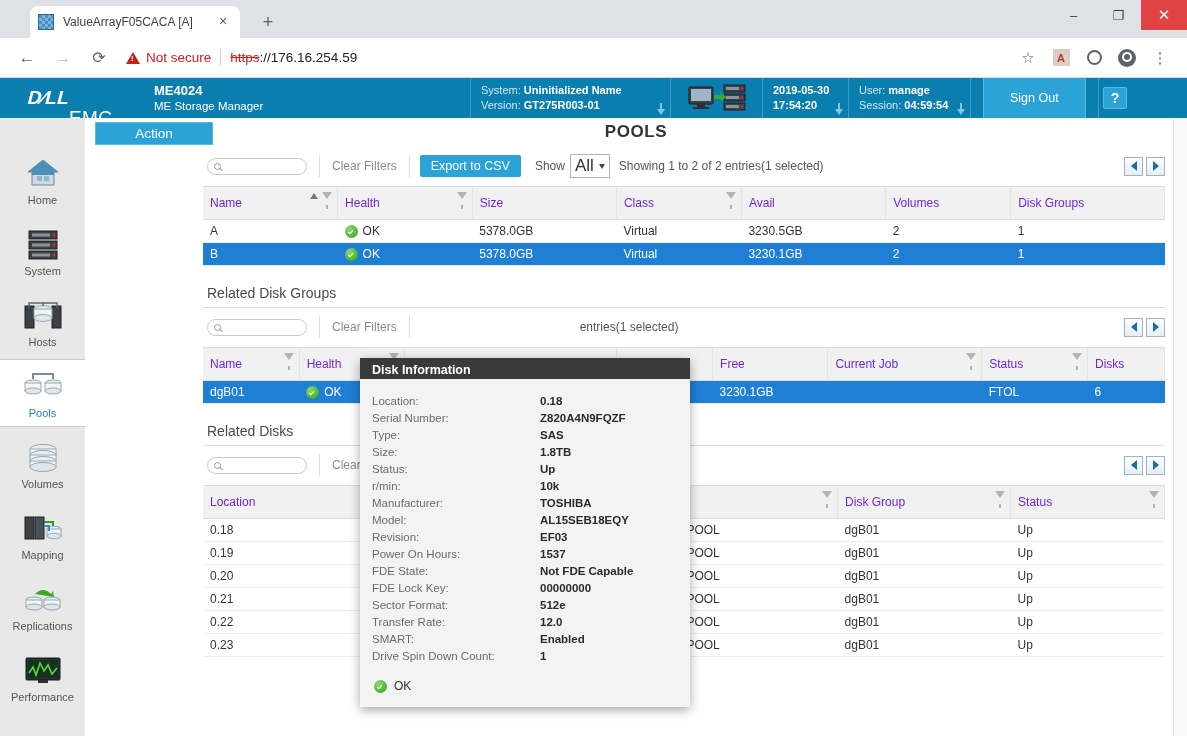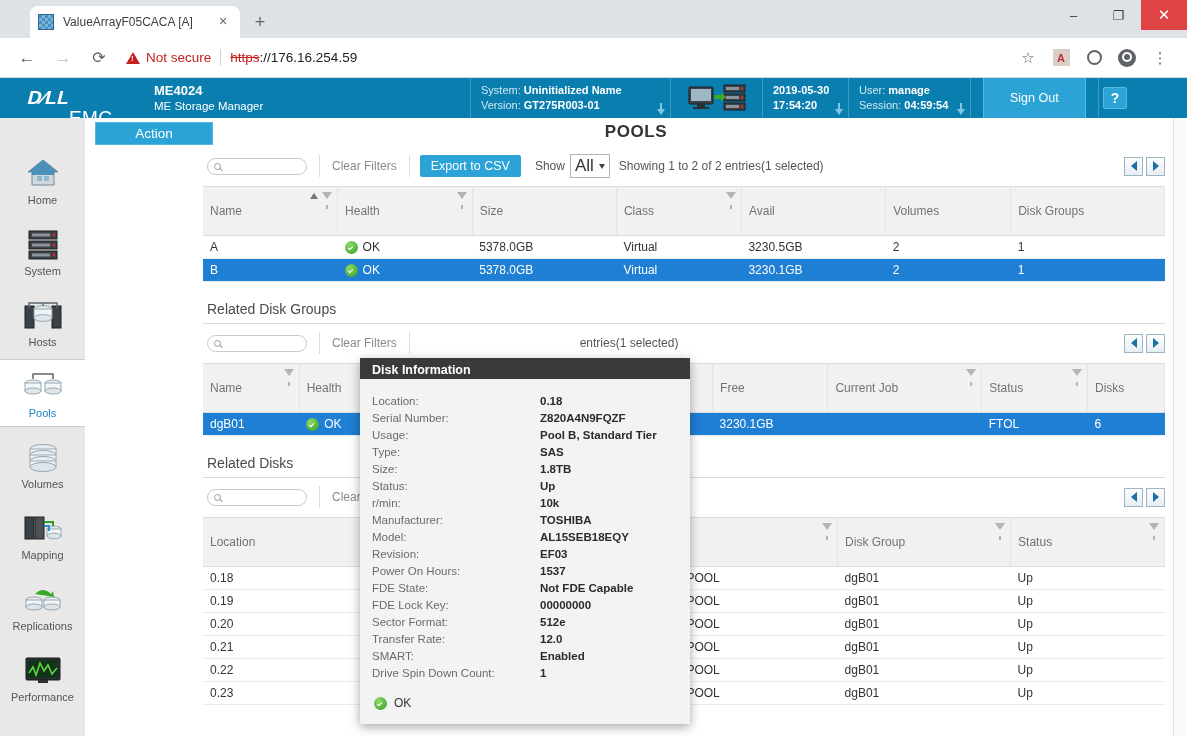--- a/index.html
+++ b/index.html
@@ -6,21 +6,21 @@
   html, body {
     width: 1187px; height: 736px;
     font-family: "Liberation Sans", sans-serif;
     background: #ffffff;
     overflow: hidden;
   }
 
   
   .browser-top {
     height: 38px; background: #dee1e6;
-    display: flex; align-items: flex-end; position: relative;
+    display: flex; align-items: flex-end; position: relative; gap: 8px;
   }
   .tab {
     margin-left: 30px; width: 210px; height: 32px;
     background: #fff; border-radius: 8px 8px 0 0;
     display: flex; align-items: center; padding: 0 8px;
     font-size: 12px; color: #3c4043; position: relative;
   }
   .tab-favicon {
     width: 16px; height: 16px; background: #4a90c2;
     border: 1px solid #2b6a94; margin-right: 9px; flex: none;
@@ -257,22 +257,22 @@
   }
   .tri-r {
     width: 0; height: 0; border-top: 5px solid transparent;
     border-bottom: 5px solid transparent; border-left: 6px solid #1a6fa3;
   }
 
   table.grid { width: 100%; border-collapse: collapse; table-layout: fixed; }
   table.grid th {
     background: #f1f1f1; border-top: 1px solid #dcdcdc;
     border-bottom: 1px solid #dcdcdc; border-right: 1px solid #e4e4e4;
-    font-size: 12px; font-weight: normal; color: #737373;
-    text-align: left; padding: 17px 7px; height: 24px;
+    font-size: 12px; font-weight: normal; color: #6d28d9;
+    text-align: left; padding: 9px 7px; height: 24px;
     position: relative; white-space: nowrap; overflow: hidden;
   }
   table.grid td {
     font-size: 12px; color: #333; padding: 4px 7px;
     border-bottom: 1px solid #ececec; height: 21px;
     white-space: nowrap; overflow: hidden;
   }
   tr.sel td { background: #1f7fd4; color: #fff; }
   .th-ico { position: absolute; right: 5px; top: 5px; display: flex; gap: 4px; }
   .funnel {
@@ -770,24 +770,20 @@
     <div class="dlg-body">
       <div class="dlg-row">
           <span class="dlg-k">Location:</span>
           <span class="dlg-v">0.18</span>
         </div>
       <div class="dlg-row">
           <span class="dlg-k">Serial Number:</span>
           <span class="dlg-v">Z820A4N9FQZF</span>
         </div>
       <div class="dlg-row">
-          <span class="dlg-k">Usage:</span>
-          <span class="dlg-v">Pool B, Standard Tier</span>
-        </div>
-      <div class="dlg-row">
           <span class="dlg-k">Type:</span>
           <span class="dlg-v">SAS</span>
         </div>
       <div class="dlg-row">
           <span class="dlg-k">Size:</span>
           <span class="dlg-v">1.8TB</span>
         </div>
       <div class="dlg-row">
           <span class="dlg-k">Status:</span>
           <span class="dlg-v">Up</span>

